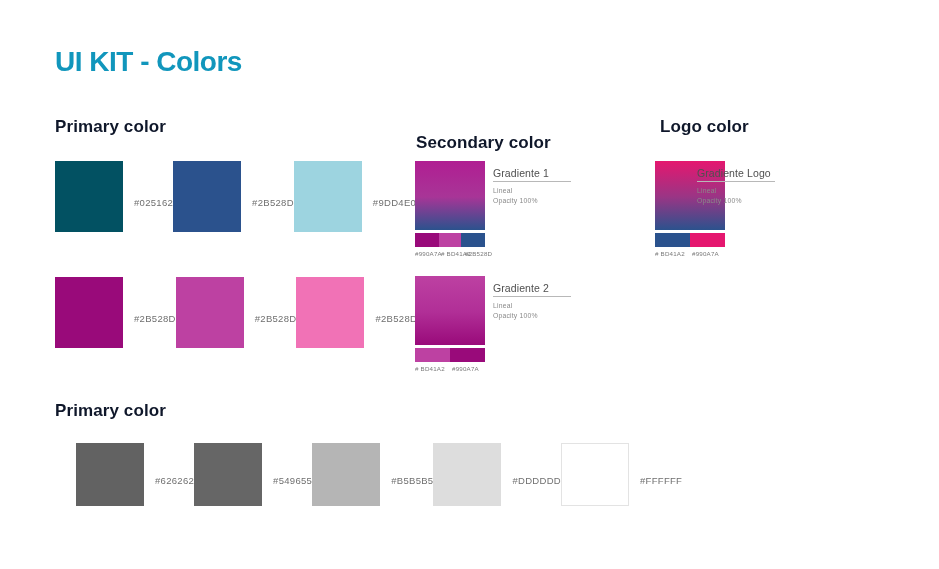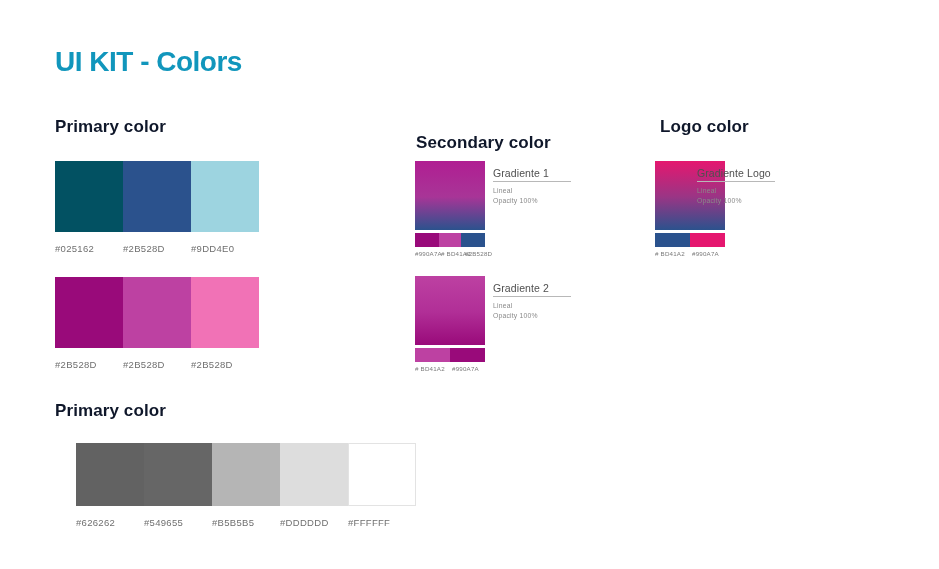--- a/index.html
+++ b/index.html
@@ -36,22 +36,23 @@
     line-height: 1;
   }
 
   
   .swatch-row {
     position: absolute;
     display: flex;
   }
   .swatch-cell {
     display: flex;
-    flex-direction: column;
-    align-items: flex-start;
+    flex-direction: row;
+    align-items: center;
+    gap: 11px;
   }
   .swatch-chip {
     display: block;
   }
   .swatch-label {
     font-size: 9.5px;
     color: #6f6f6f;
     margin-top: 11px;
     letter-spacing: 0.3px;
     white-space: nowrap;

